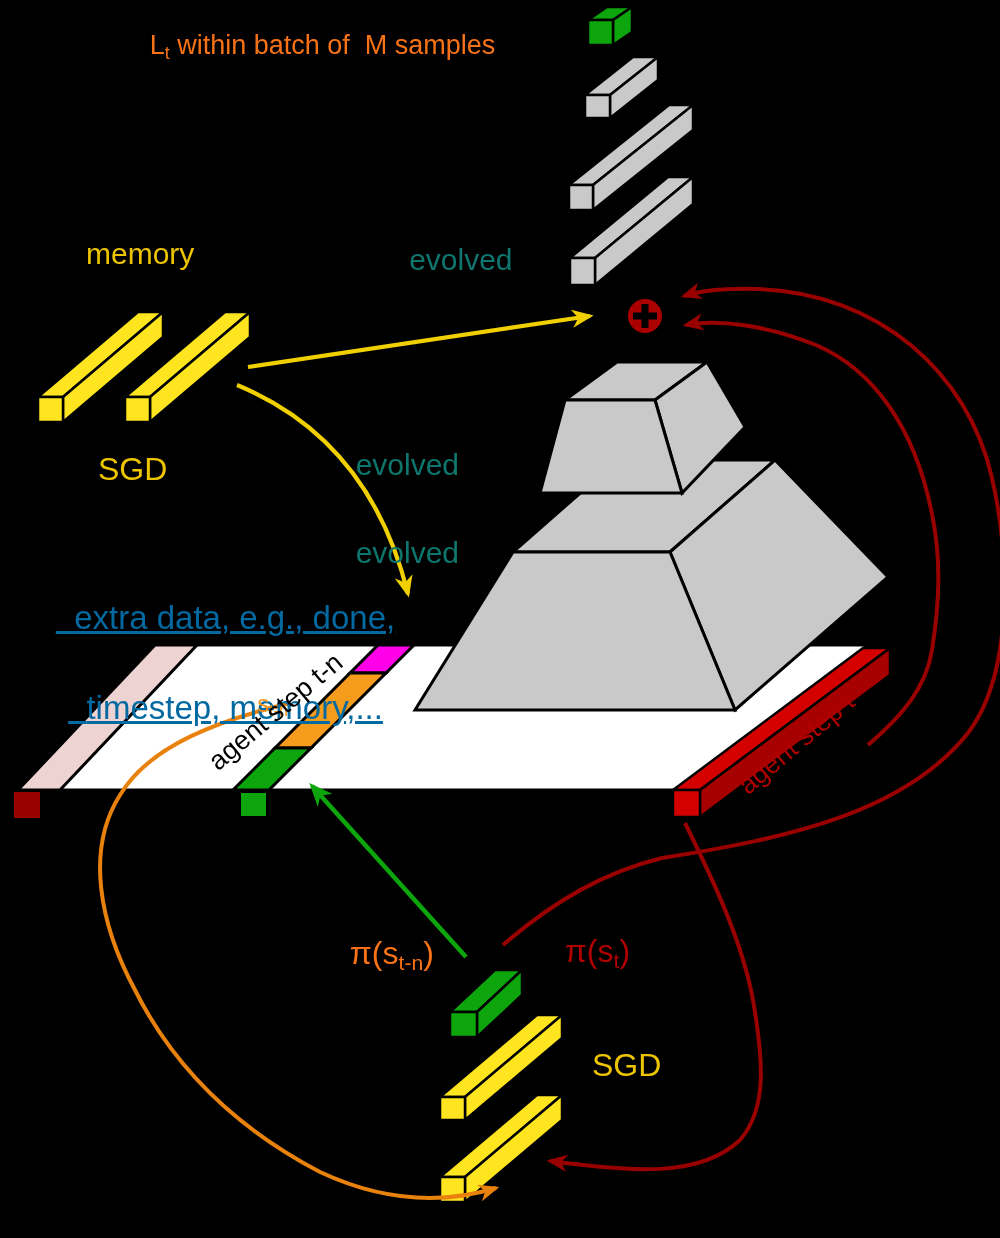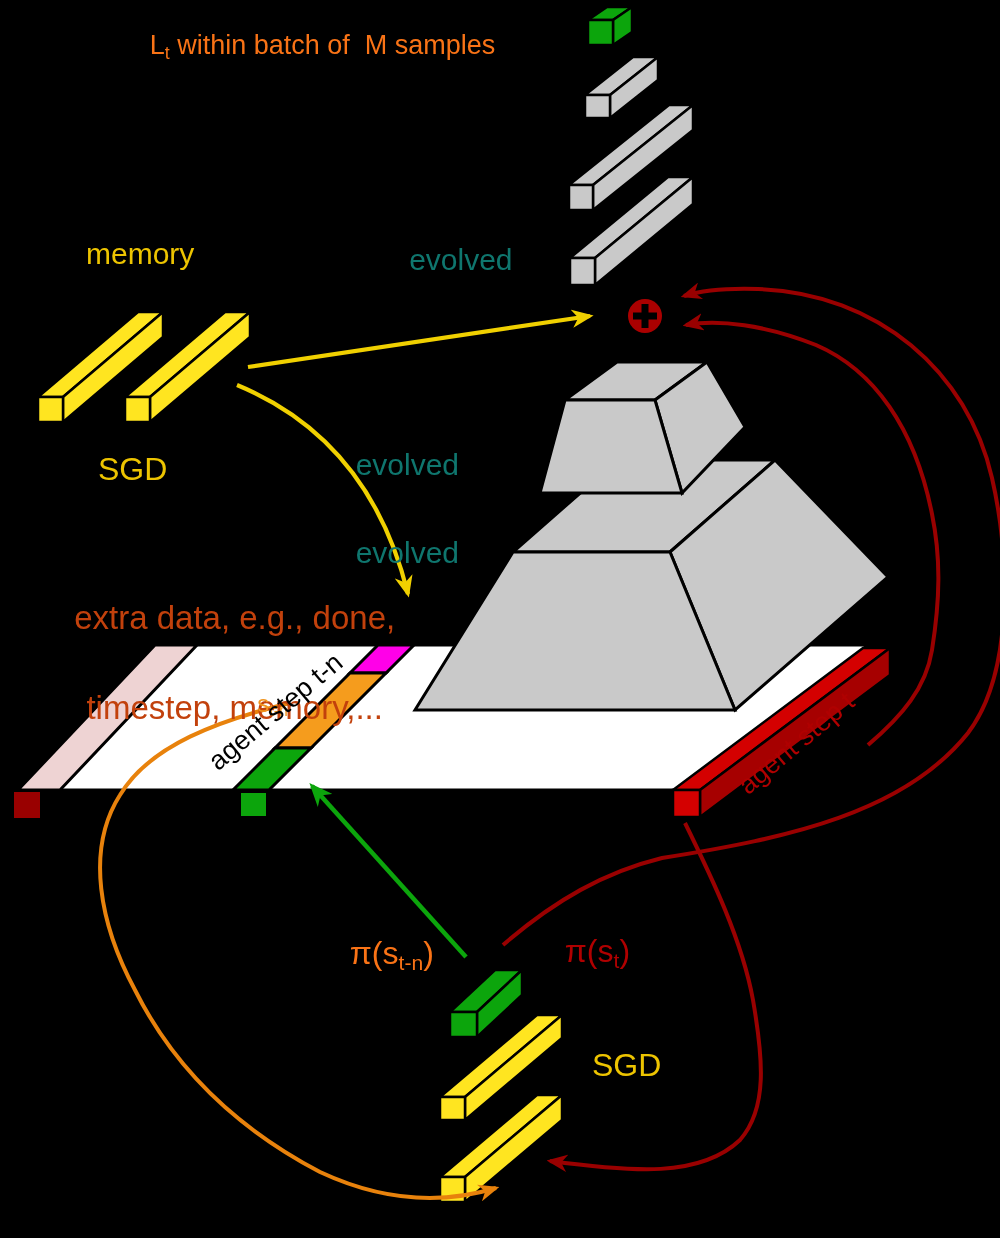--- a/index.html
+++ b/index.html
@@ -7,21 +7,21 @@
     width:1000px;height:1238px;position:relative;overflow:hidden;
     background:#000;font-family:"Liberation Sans",sans-serif;
   }
   svg.canvas{position:absolute;left:0;top:0;}
   .lbl{position:absolute;white-space:pre;line-height:1.08;}
   .center{text-align:center;white-space:pre-wrap;}
   .sub{font-size:0.66em;vertical-align:-0.28em;}
   .green-t{color:#f97316;}
   .gray-t{color:#0f766e;}
   .yellow-t{color:#edc400;}
-  .magenta-t{color:#c2410c;}
+  .magenta-t{color:#0369a1;text-decoration:underline;}
   .orange-t{color:#f0941e;}
   .darkred-t{color:#b00000;}
   .black-t{color:#000;}
   .rot40{transform:rotate(-40deg);transform-origin:0 100%;}
 </style>
 </head>
 <body>
 
 <svg class="canvas" width="1000" height="1238" viewBox="0 0 1000 1238">
   <defs>

